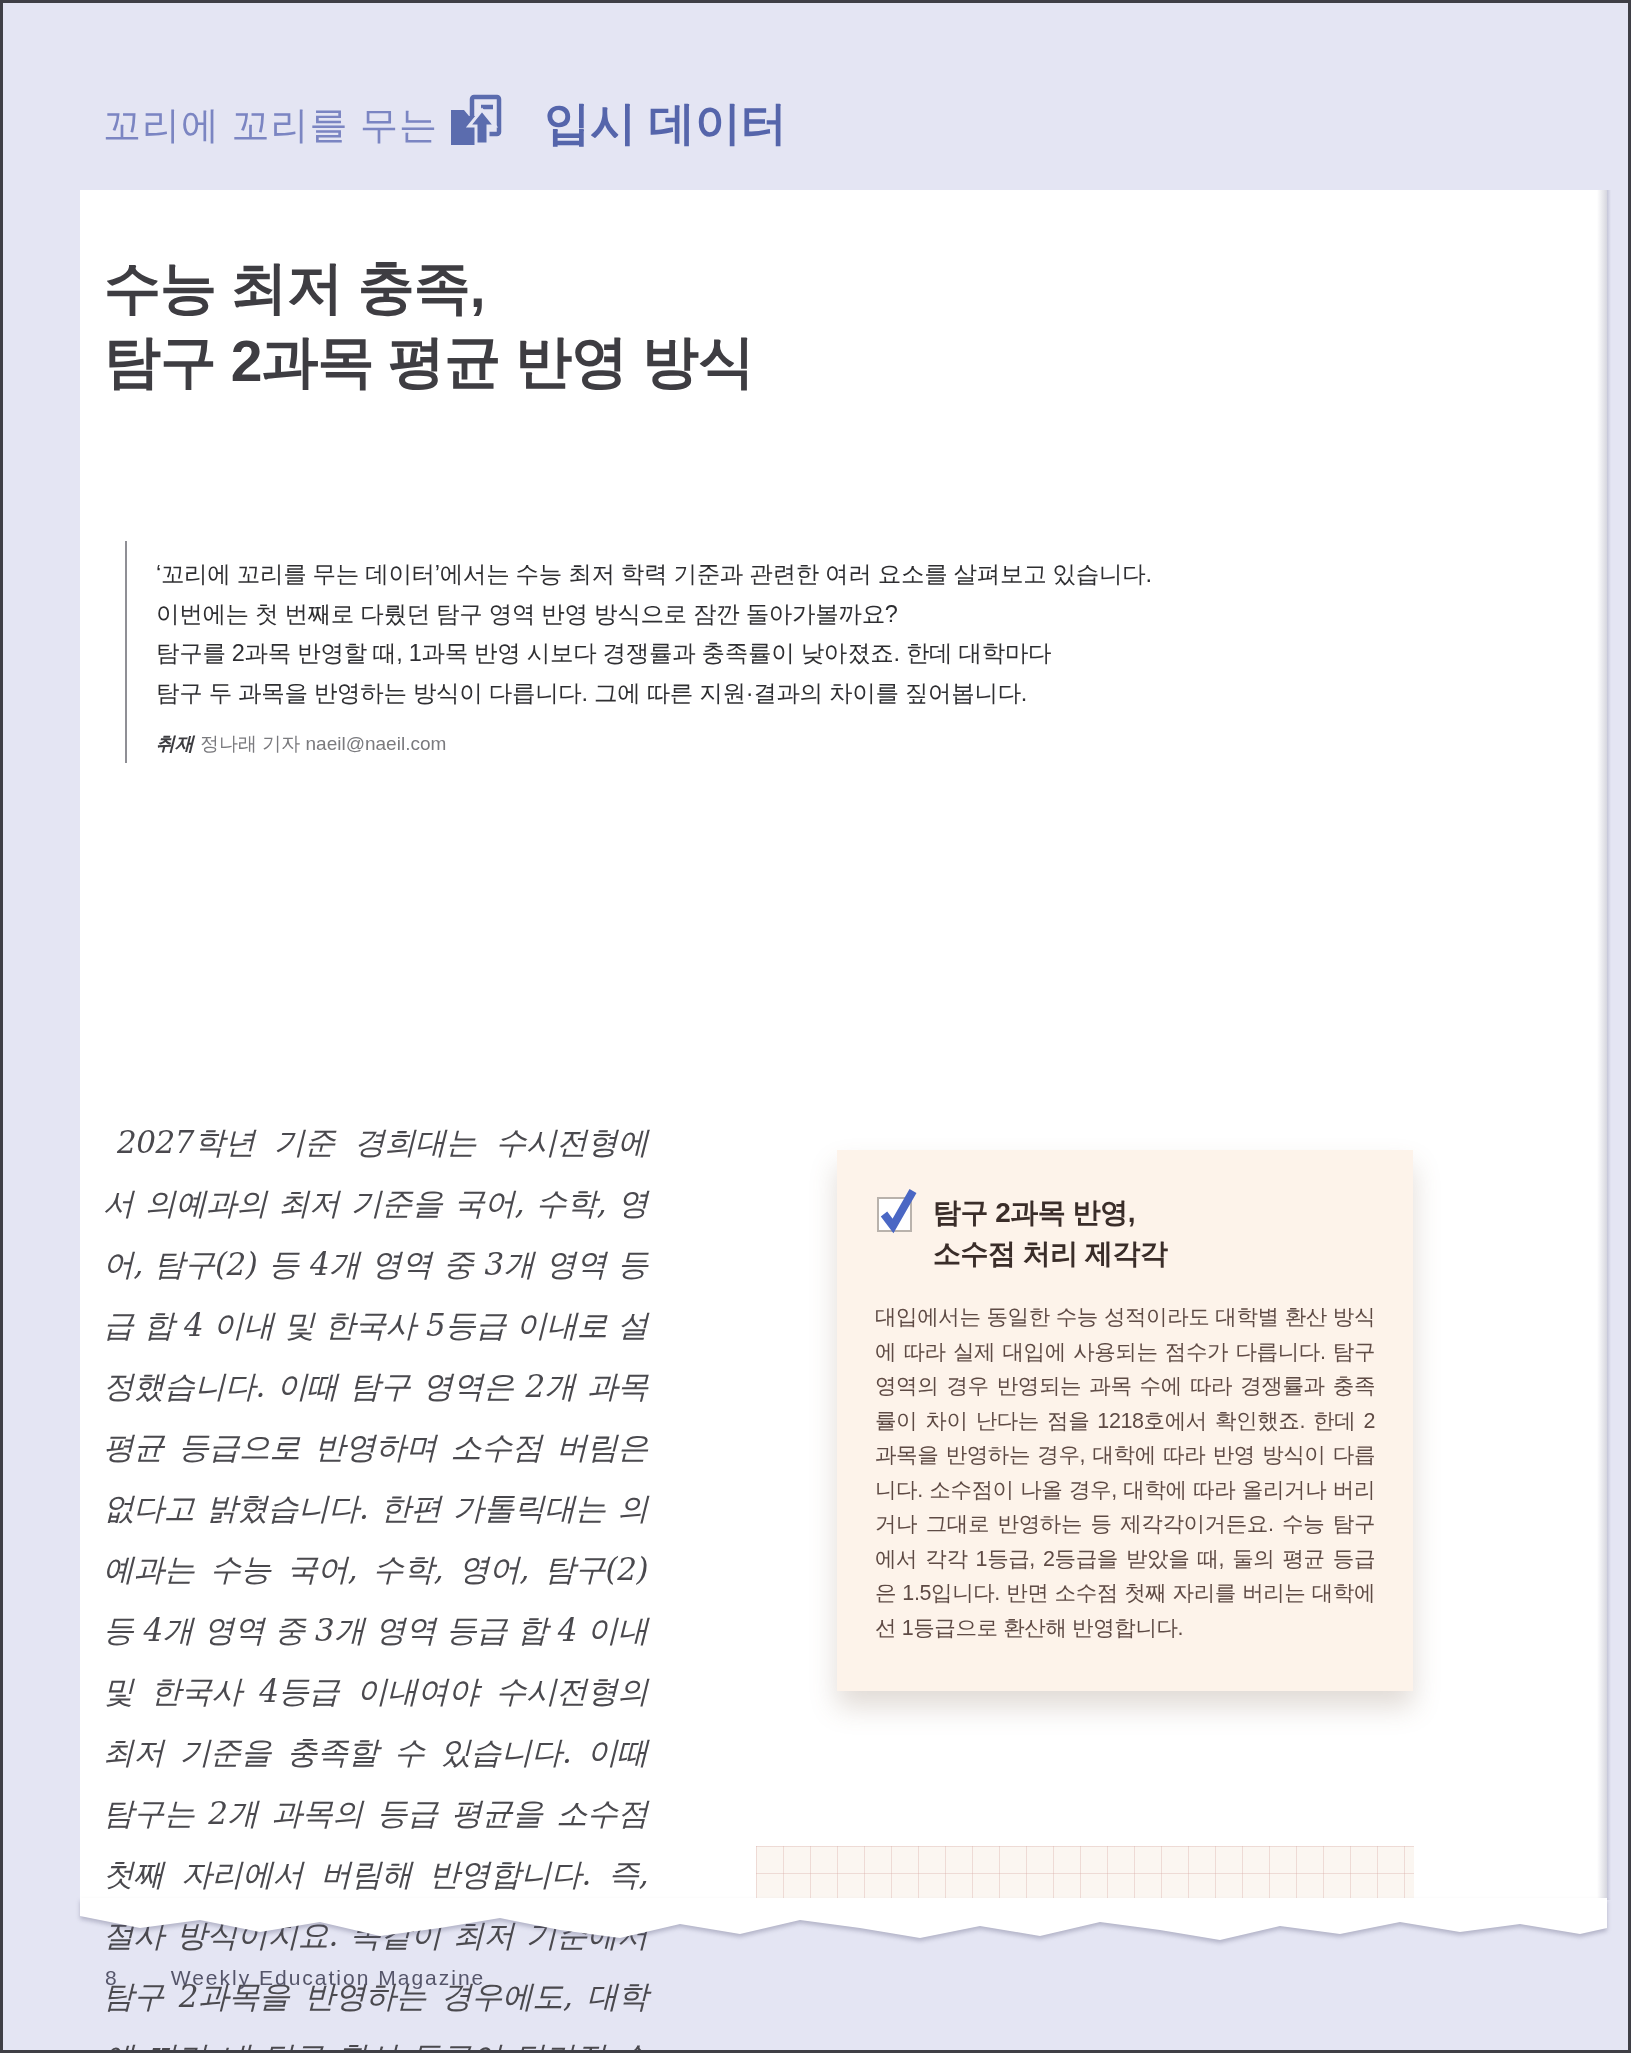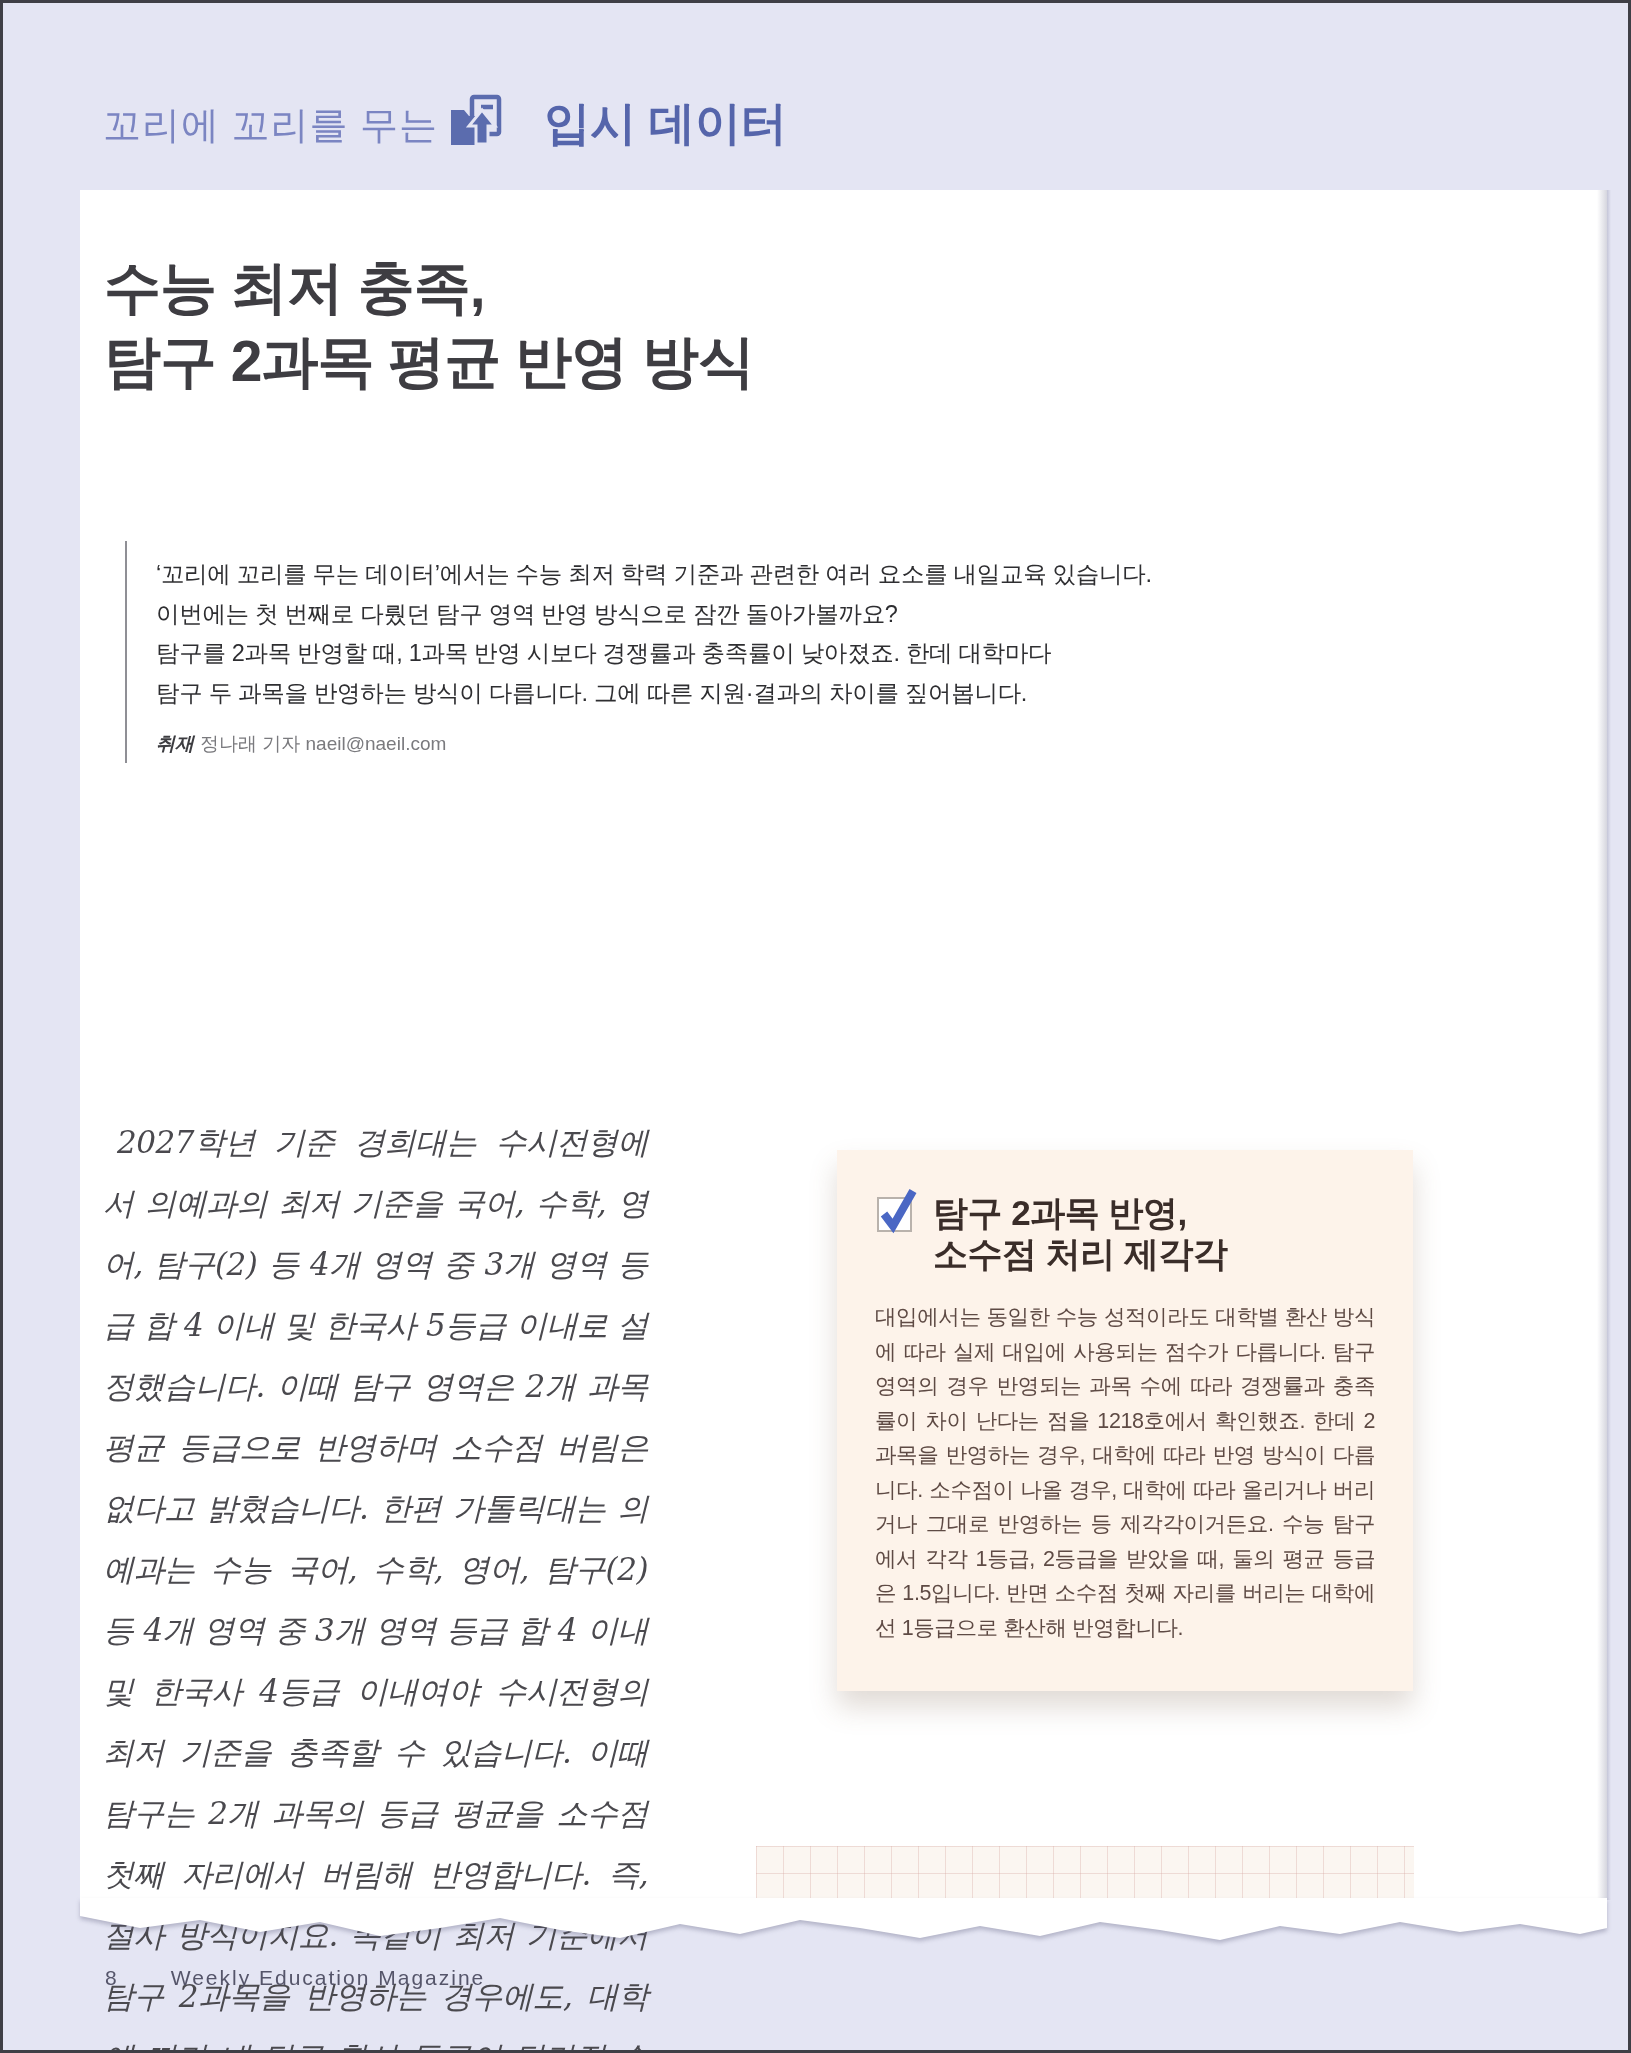--- a/index.html
+++ b/index.html
@@ -81,21 +81,21 @@
 
   
   .note-box {
     position:absolute; left:837px; top:1150px; width:576px; z-index:4;
     background:#fdf3ea;
     padding:42px 38px 46px 38px;
     box-shadow:0 16px 26px rgba(120,90,70,0.22);
   }
   .note-head { display:flex; gap:14px; }
   .check-icon { width:44px; height:48px; flex:0 0 auto; margin-top:-6px; }
-  .note-title { font-size:35px; line-height:41px; font-weight:700; color:#3a2d29; letter-spacing:-0.5px; }
+  .note-title { font-size:28px; line-height:41px; font-weight:700; color:#3a2d29; letter-spacing:-0.5px; }
   .note-body { margin-top:26px; }
   .note-body p {
     font-size:21.5px; line-height:34.5px; color:#5e4a44;
     text-align:justify; letter-spacing:-0.4px;
   }
 
   
   .footer {
     position:absolute; left:105px; top:1966px; z-index:5;
     display:flex; align-items:baseline; gap:54px;
@@ -121,21 +121,21 @@
   </span>
   <span class="brand">입시 데이터</span>
 </div>
 
 <div class="title">
   <div>수능 최저 충족,</div>
   <div>탐구 2과목 평균 반영 방식</div>
 </div>
 
 <div class="intro">
-  <div class="intro-line">‘꼬리에 꼬리를 무는 데이터’에서는 수능 최저 학력 기준과 관련한 여러 요소를 내일교육 있습니다.</div>
+  <div class="intro-line">‘꼬리에 꼬리를 무는 데이터’에서는 수능 최저 학력 기준과 관련한 여러 요소를 살펴보고 있습니다.</div>
   <div class="intro-line">이번에는 첫 번째로 다뤘던 탐구 영역 반영 방식으로 잠깐 돌아가볼까요?</div>
   <div class="intro-line">탐구를 2과목 반영할 때, 1과목 반영 시보다 경쟁률과 충족률이 낮아졌죠. 한데 대학마다</div>
   <div class="intro-line">탐구 두 과목을 반영하는 방식이 다릅니다. 그에 따른 지원·결과의 차이를 짚어봅니다.</div>
   <div class="byline">
     <b>취재</b><span>정나래 기자 naeil@naeil.com</span>
   </div>
 </div>
 
 <div class="body-col">2027학년 기준 경희대는 수시전형에서 의예과의 최저 기준을 국어, 수학, 영어, 탐구(2) 등 4개 영역 중 3개 영역 등급 합 4 이내 및 한국사 5등급 이내로 설정했습니다. 이때 탐구 영역은 2개 과목 평균 등급으로 반영하며 소수점 버림은 없다고 밝혔습니다. 한편 가톨릭대는 의예과는 수능 국어, 수학, 영어, 탐구(2) 등 4개 영역 중 3개 영역 등급 합 4 이내 및 한국사 4등급 이내여야 수시전형의 최저 기준을 충족할 수 있습니다. 이때 탐구는 2개 과목의 등급 평균을 소수점 첫째 자리에서 버림해 반영합니다. 즉, 절사 방식이지요. 똑같이 최저 기준에서 탐구 2과목을 반영하는 경우에도, 대학에 따라 내 탐구 환산 등급이 달라질 수 있다는 얘기입니다. 그만큼 유불리도 차이 납니다.</div>
 

